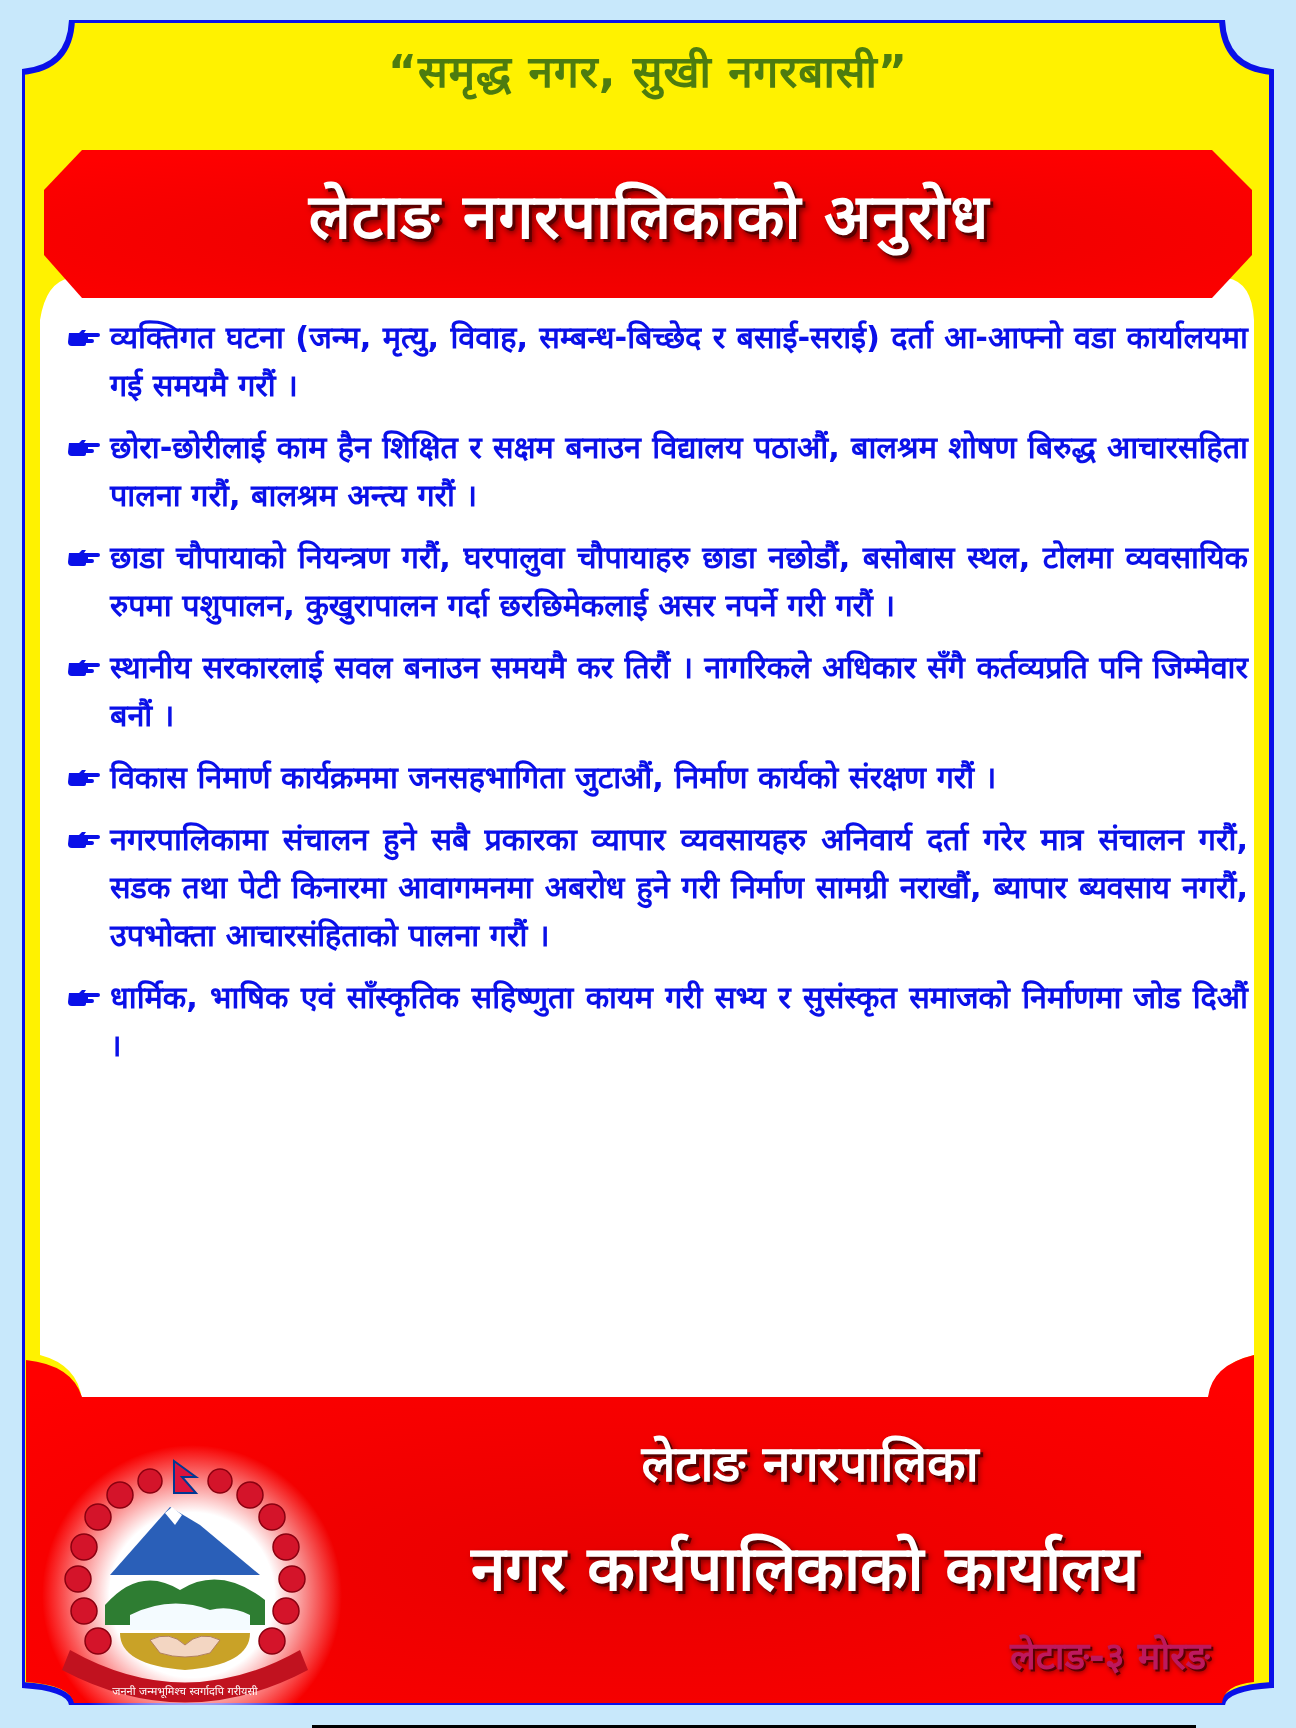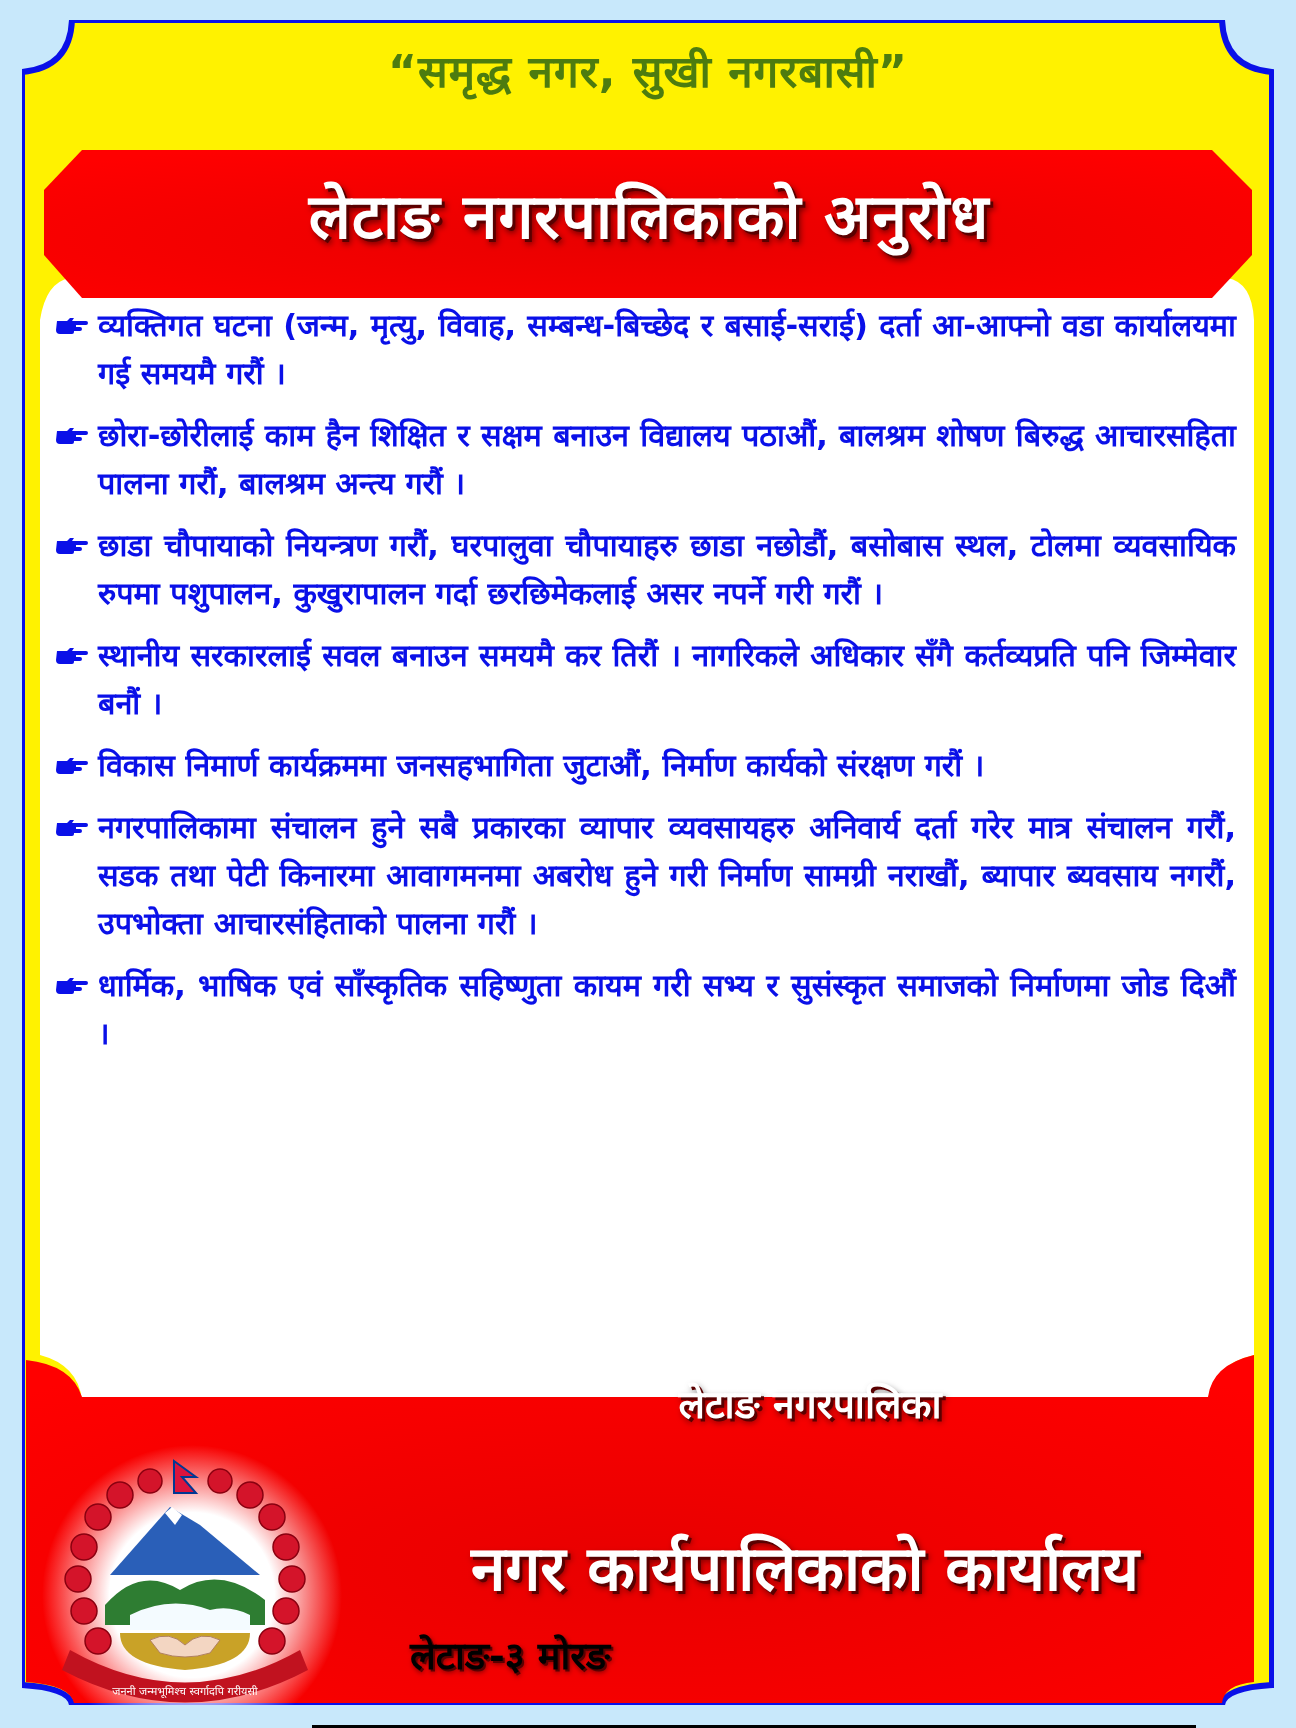--- a/index.html
+++ b/index.html
@@ -18,43 +18,43 @@
   }
   .title-text {
     position:absolute; left:44px; top:150px; width:1210px; height:128px;
     display:flex; align-items:center; justify-content:center;
     color:#ffffff; font-weight:bold; font-size:62px;
     text-shadow:3px 3px 0 #5a0000, 4px 5px 6px rgba(0,0,0,0.55);
     letter-spacing:1px;
     text-align:right;
   }
   .notice-list {
-    position:absolute; left:52px; top:298px; width:1180px; margin:4px; padding:0; list-style:none;
+    position:absolute; left:52px; top:298px; width:1180px; margin:16px; padding:0; list-style:none;
   }
   .notice-item {
     display:flex; align-items:flex-start; color:#0a10e8; font-weight:bold;
     font-size:30.5px; line-height:48px; margin-bottom:14px;
   }
   .bullet {
     flex:0 0 42px; height:48px; display:flex; align-items:center; justify-content:flex-start;
   }
   .item-text { flex:1; text-align:justify; text-align-last:left; }
   .footer-title-1 {
-    position:absolute; left:410px; top:1376px; width:800px; text-align:center;
-    color:#fff; font-weight:bold; font-size:39px;
+    position:absolute; left:410px; top:1428px; width:800px; text-align:center;
+    color:#fff; font-weight:bold; font-size:50px;
     text-shadow:3px 3px 0 #5a0000, 3px 4px 6px rgba(0,0,0,0.5);
   }
   .footer-title-2 {
     position:absolute; left:340px; top:1524px; width:930px; text-align:center;
     color:#fff; font-weight:bold; font-size:62px;
     text-shadow:3px 3px 0 #5a0000, 3px 4px 6px rgba(0,0,0,0.5);
   }
   .footer-address {
-    position:absolute; left:410px; top:1628px; width:800px; text-align:left;
-    color:#000000; font-weight:bold; font-size:38px;
+    position:absolute; left:410px; top:1628px; width:800px; text-align:right;
+    color:#be185d; font-weight:bold; font-size:38px;
     text-shadow:2px 2px 0 #5a0000, 2px 3px 5px rgba(0,0,0,0.5);
   }
   .emblem { position:absolute; left:50px; top:1455px; width:270px; height:260px; }
   .bottom-rule {
     position:absolute; left:312px; top:1725px; width:884px; height:3px; background:#000;
   }
 </style>
 </head>
 <body>
 

